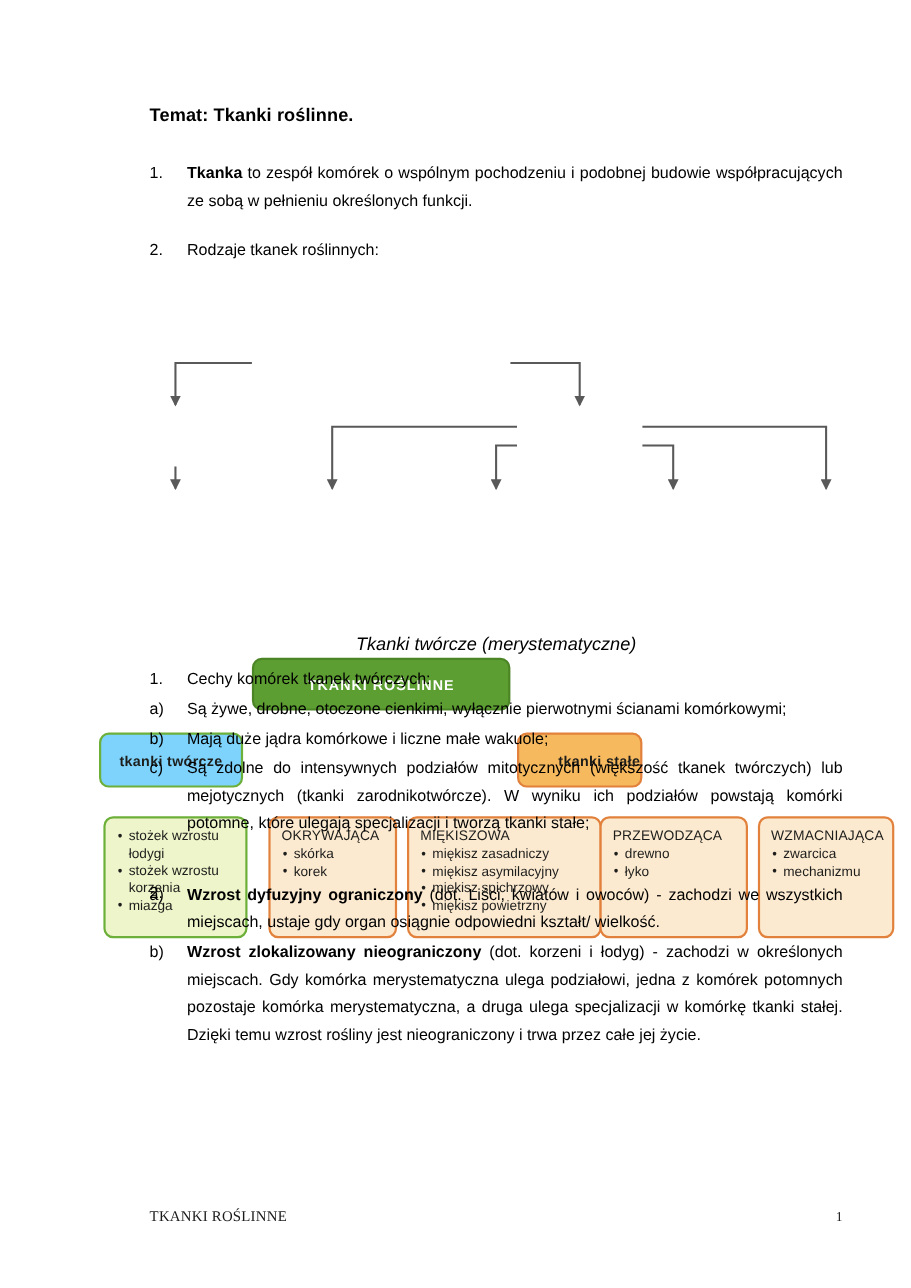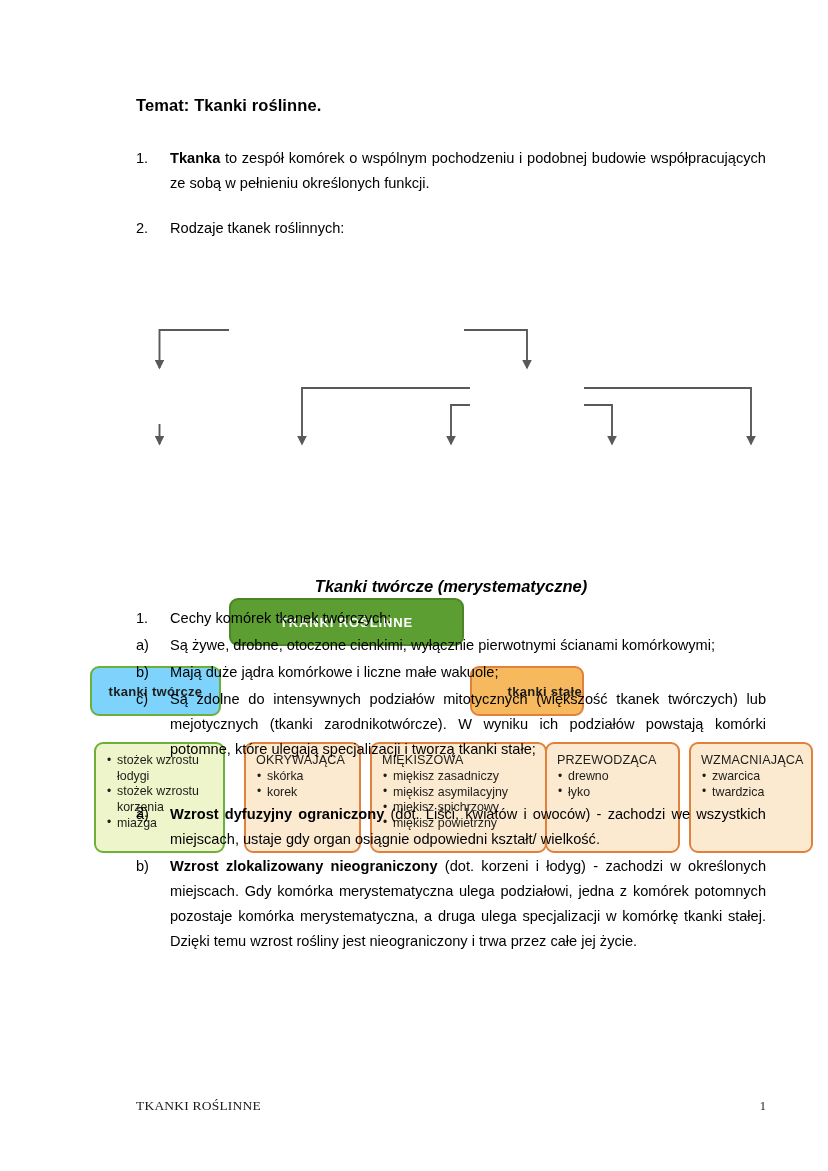--- a/index.html
+++ b/index.html
@@ -176,21 +176,21 @@
   .l-5 { left: 653px; width: 124px; }
 
   
   .section-head {
     position: absolute;
     left: 100px;
     top: 576px;
     width: 630px;
     text-align: center;
     font-size: 16.5px;
-    font-weight: bold;
+    font-weight: normal;
     font-style: italic;
     line-height: 1.25;
   }
 
   .content2 {
     position: absolute;
     left: 100px;
     top: 606px;
     width: 630px;
   }
@@ -305,21 +305,21 @@
       <ul>
         <li><span>drewno</span></li>
         <li><span>łyko</span></li>
       </ul>
     </div>
 
     <div class="leaf orange l-5">
       <div class="leaf-head">WZMACNIAJĄCA</div>
       <ul>
         <li><span>zwarcica</span></li>
-        <li><span>twardzica</span></li>
+        <li><span>mechanizmu</span></li>
       </ul>
     </div>
   </div>
 
   <div class="section-head">Tkanki twórcze (merystematyczne)</div>
 
   <div class="content2">
     <div class="num-item no-justify tight" style="margin-bottom:2px">
       <span class="marker">1.</span><span>Cechy komórek tkanek twórczych:</span>
     </div>

